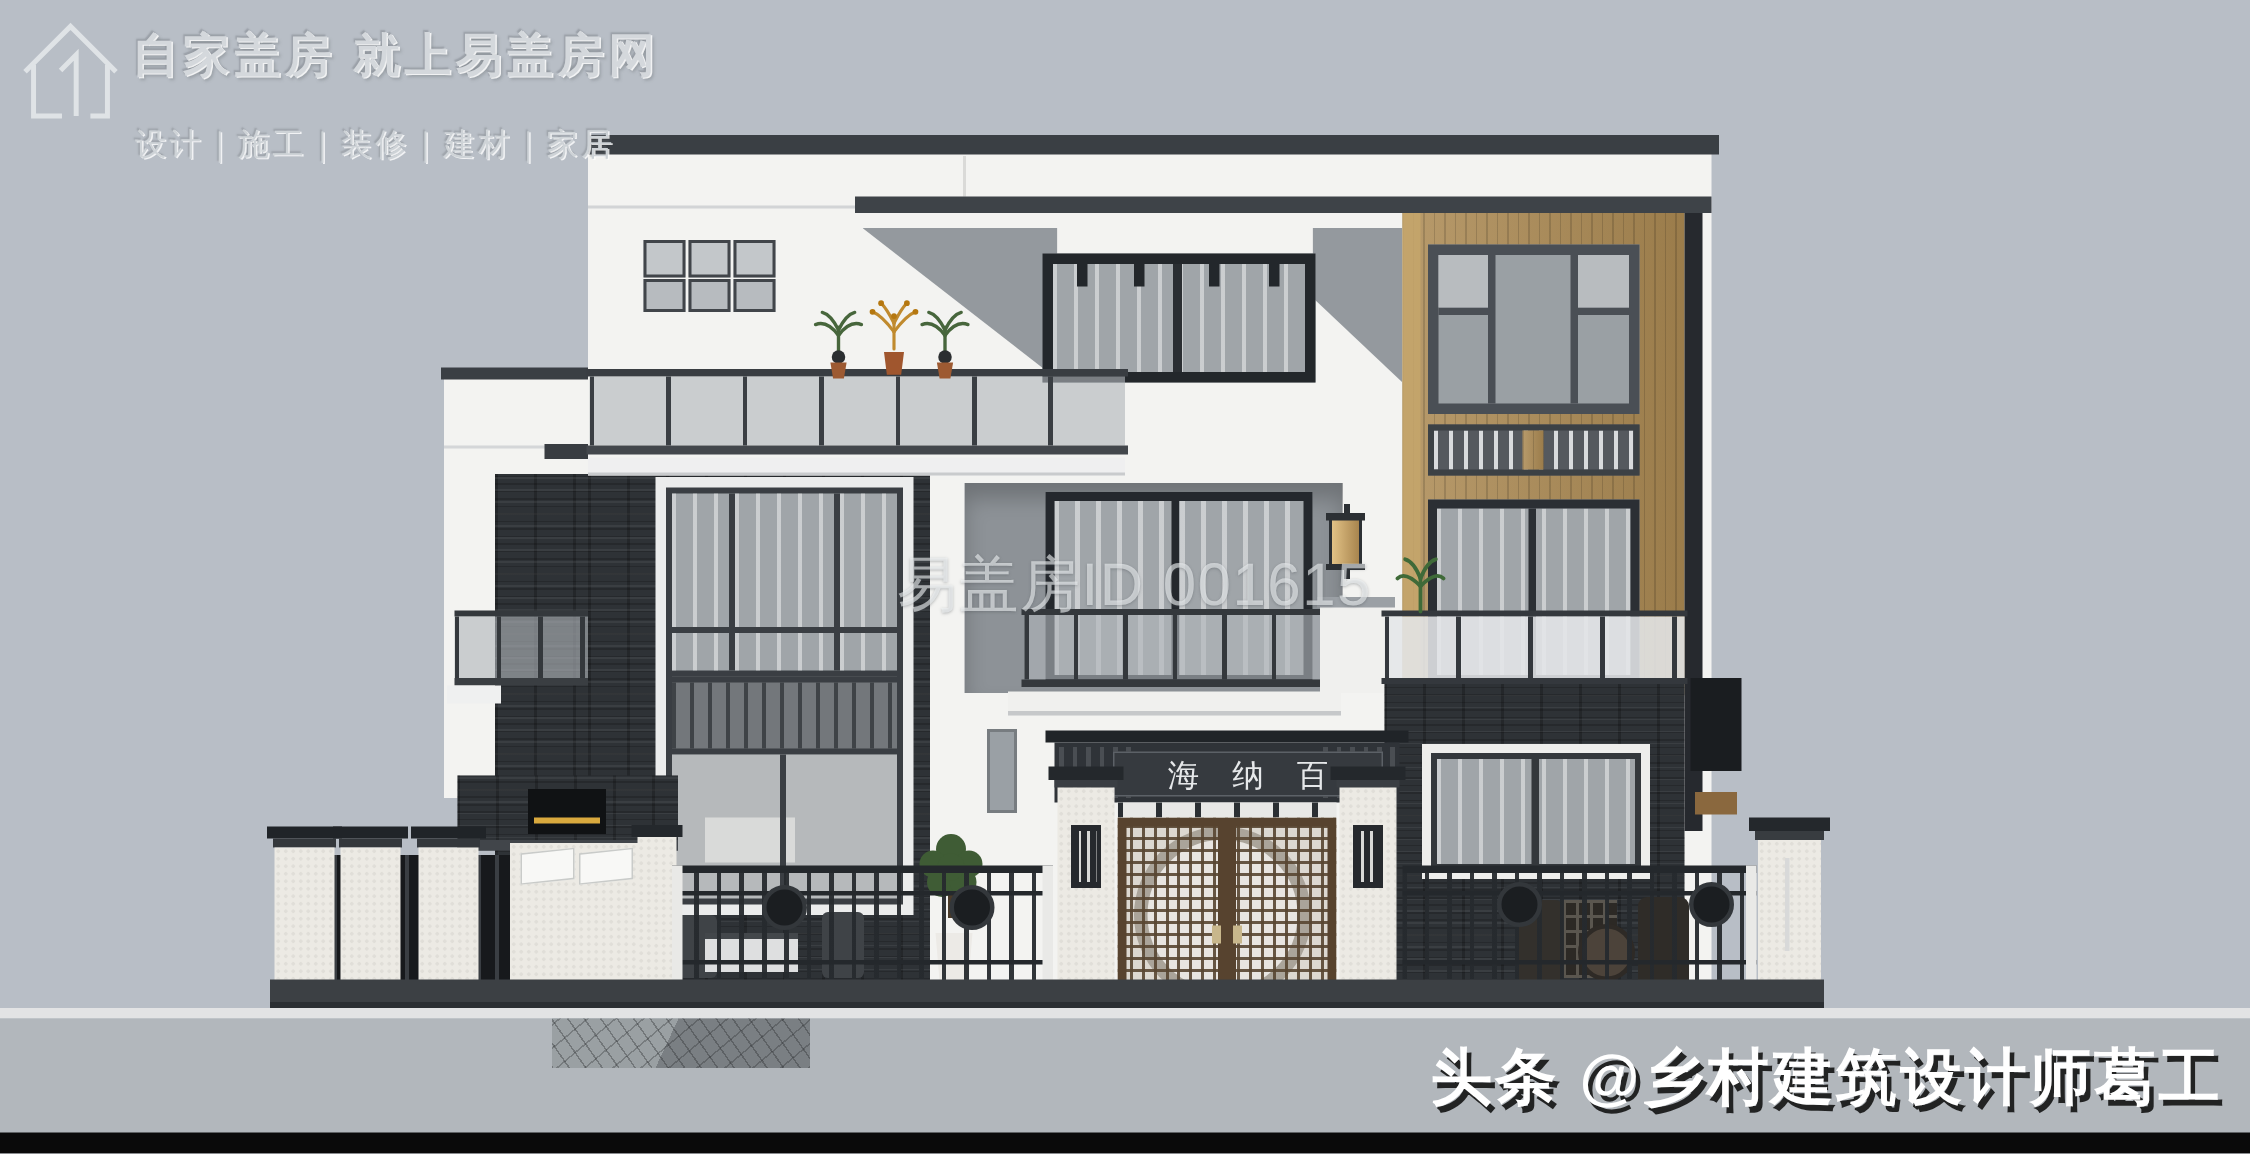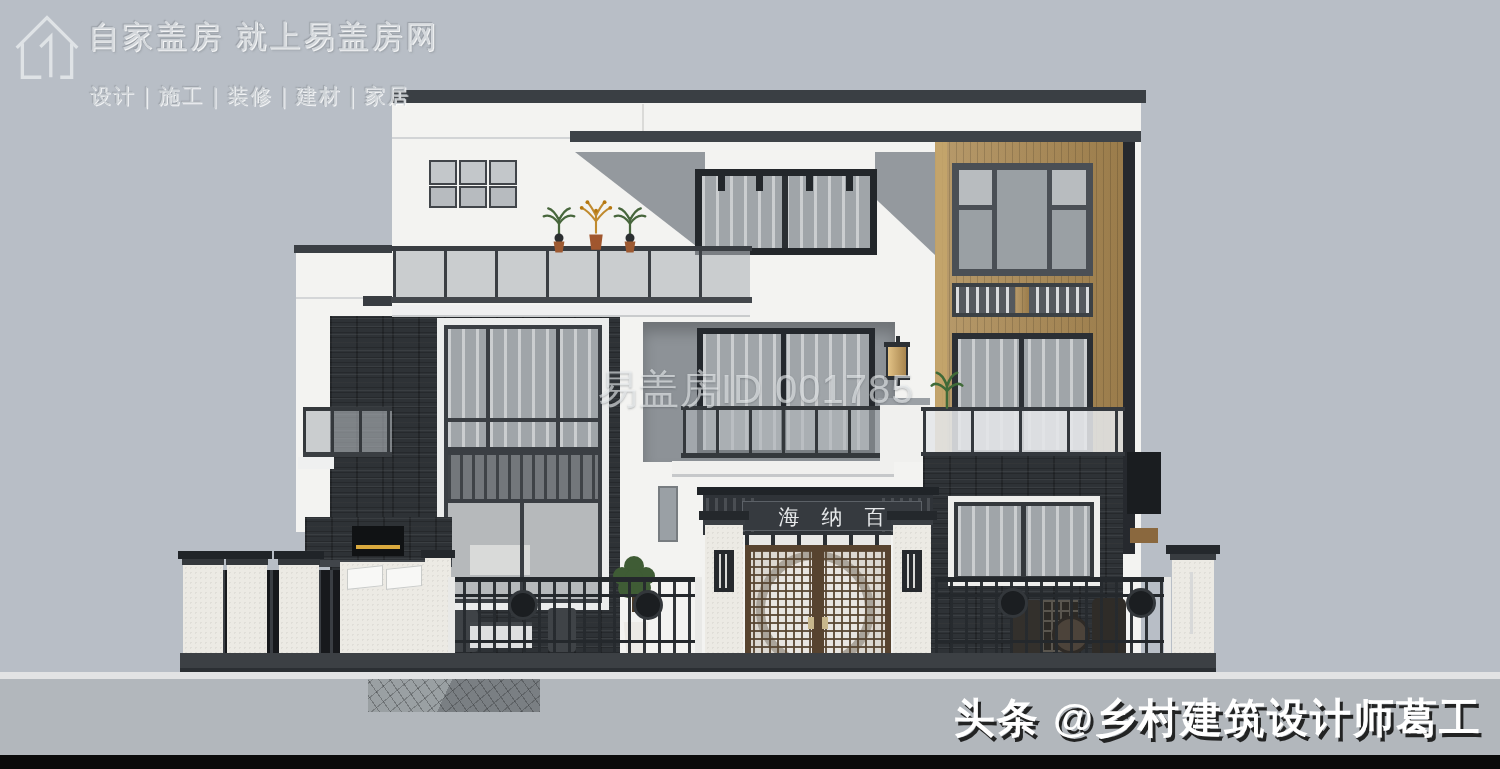--- a/index.html
+++ b/index.html
@@ -24,21 +24,21 @@
     background-image:repeating-linear-gradient(90deg,#3a3e43 0 3px,transparent 3px 12px);}
   .balus{background-color:#55595e;
     background-image:repeating-linear-gradient(90deg,#d9dbdd 0 3px,transparent 3px 10px);}
   .ornrail{background-image:repeating-linear-gradient(90deg,rgba(38,42,46,.95) 0 3px,transparent 3px 15px);}
   .grail{background:rgba(176,181,186,.62);}
   .medal{width:24px;height:24px;border-radius:50%;background:#1b1e21;border:3px solid #33373b;}
   .lattice{background-image:repeating-linear-gradient(0deg,rgba(88,70,50,.9) 0 2px,transparent 2px 8px),
       repeating-linear-gradient(90deg,rgba(88,70,50,.9) 0 2px,transparent 2px 8px);}
   .pillar{background:#eceae4;background-image:radial-gradient(rgba(0,0,0,.05) 1px,transparent 1px);background-size:5px 5px;}
   .txt{white-space:nowrap;}
-  #logo-title{font-size:31px;font-weight:normal;letter-spacing:3px;color:#d4d8dc;
+  #logo-title{font-size:31px;font-weight:bold;letter-spacing:3px;color:#d4d8dc;
     text-shadow:1px 1px 0 rgba(255,255,255,.85),2px 2px 2px rgba(125,130,136,.45),-1px -1px 1px rgba(110,115,122,.4);}
   #logo-sub{font-size:21px;letter-spacing:2px;color:#ced3d7;
     text-shadow:1px 1px 0 rgba(255,255,255,.8),-1px -1px 1px rgba(115,120,126,.4);margin-top:28px;}
   #watermark{font-size:40px;letter-spacing:1px;color:rgba(242,245,247,.60);
     text-shadow:0 1px 2px rgba(70,75,80,.35);}
   #plaque-text{font-family:"Liberation Serif",serif;font-size:21px;letter-spacing:22px;text-indent:22px;
     color:#e6e8ea;text-align:center;line-height:30px;}
   #credit{font-size:41px;font-weight:bold;color:#ffffff;letter-spacing:2px;
     text-shadow:3px 4px 0 rgba(22,22,22,.92);}
 </style>
@@ -322,17 +322,17 @@
         <path d="M4 40L36 8L68 40"></path>
         <path d="M10 35V71H30"></path>
         <path d="M62 35V71H50"></path>
         <path d="M40 71V28L29 39"></path>
       </svg>
     </span>
     <div id="logo-title" class="a txt" style="left:76px;top:8px;">自家盖房 就上易盖房网</div>
     <div id="logo-sub" class="a txt" style="left:78px;top:46px;">设计｜施工｜装修｜建材｜家居</div>
   </div>
 
-  <div id="watermark" class="a txt" style="left:598px;top:362px;">易盖房ID 001785</div>
+  <div id="watermark" class="a txt" style="left:598px;top:362px;">易盖房ID 001615</div>
 
   <div id="credit" class="a txt" style="right:18px;top:691px;">头条 @乡村建筑设计师葛工</div>
 
 </div>
 
 </body></html>

